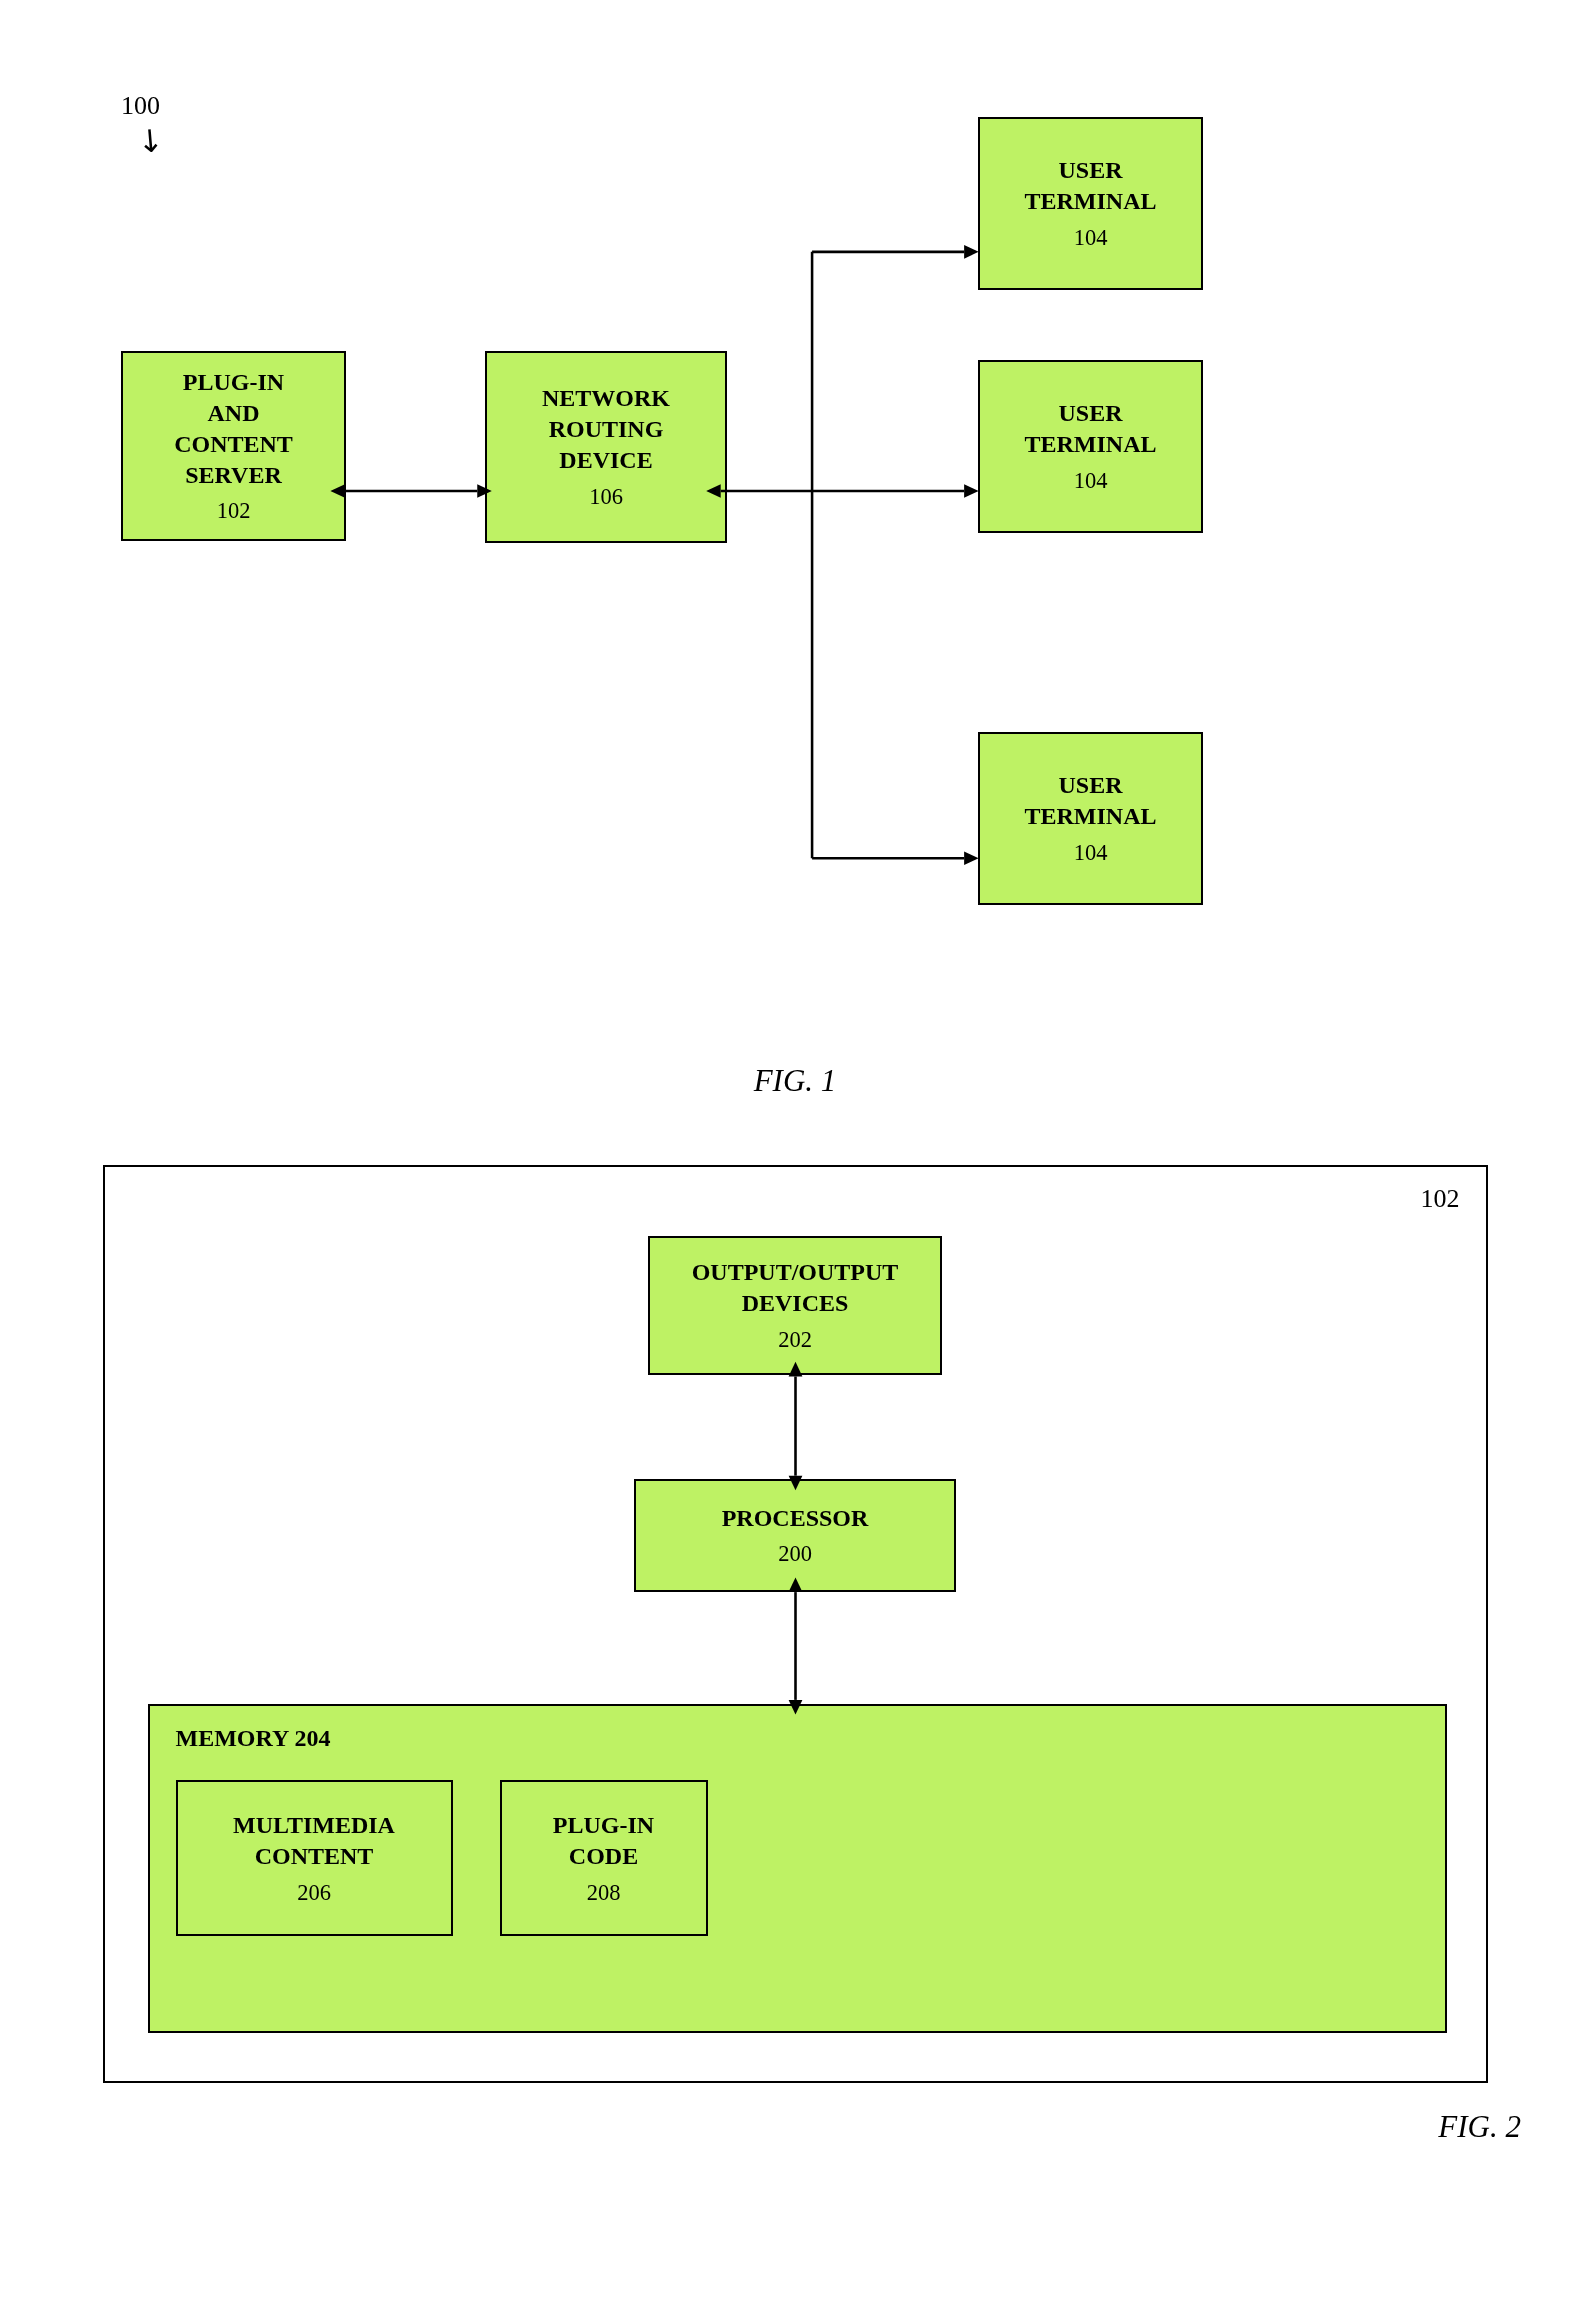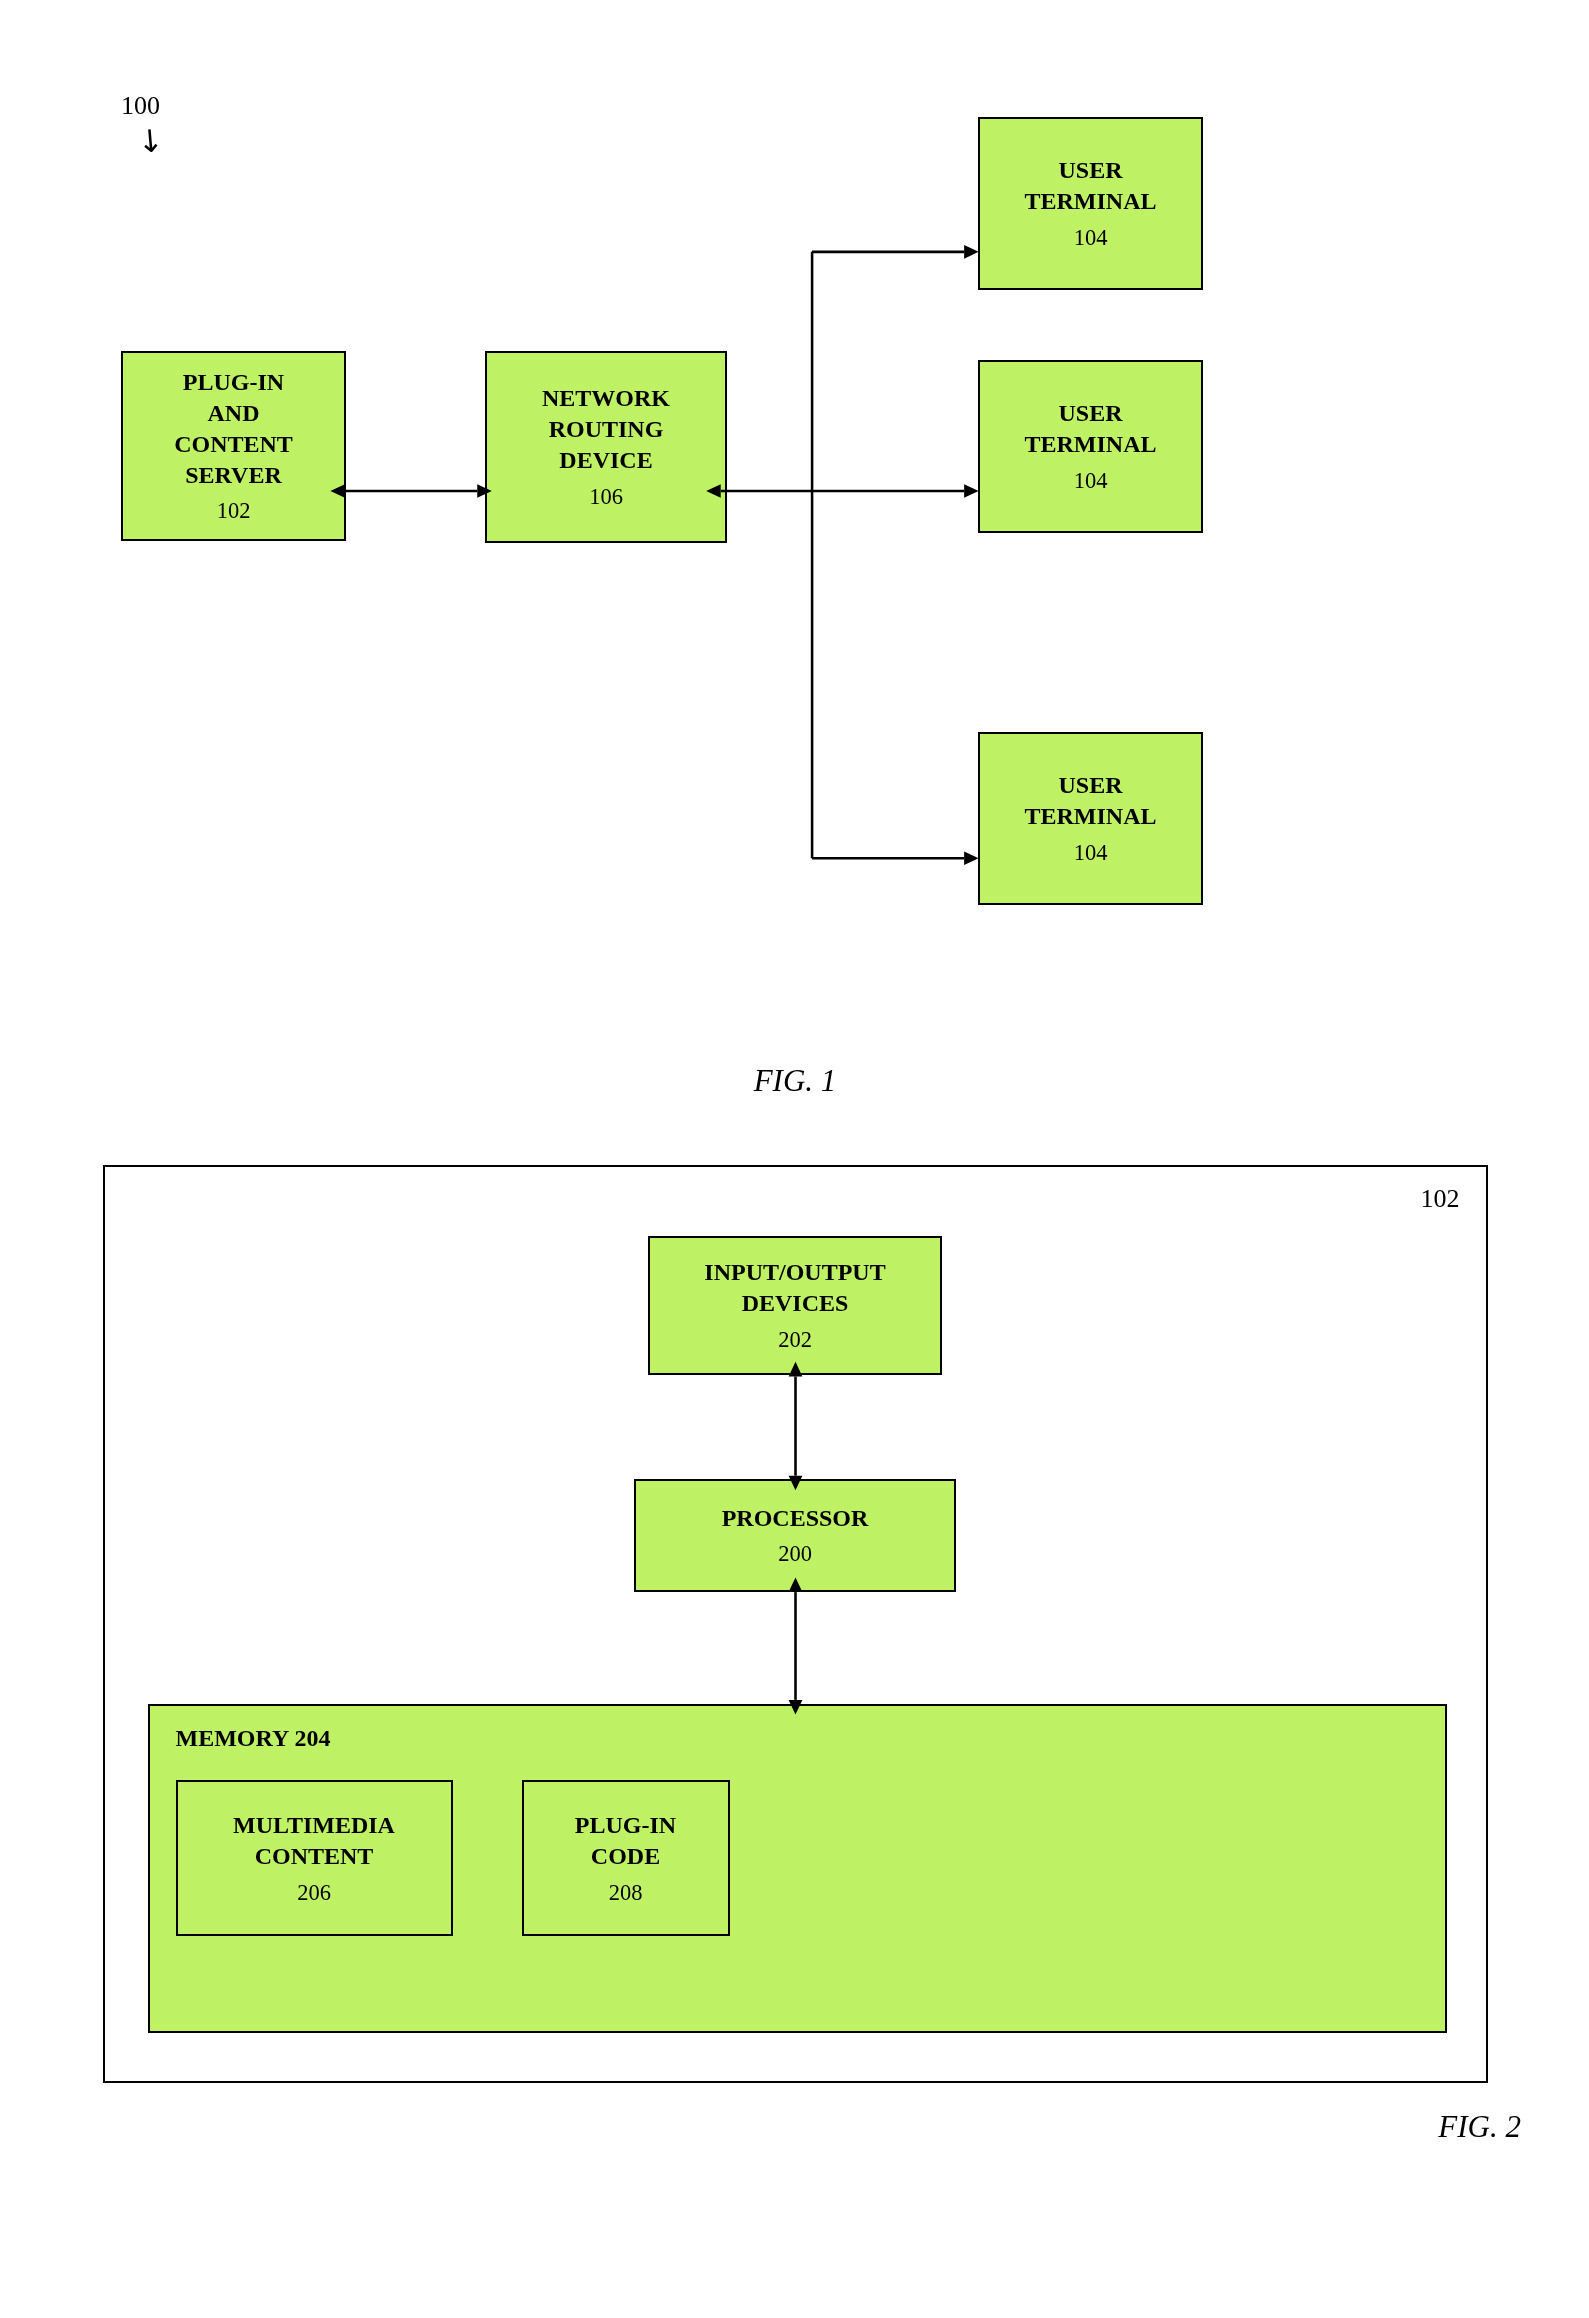--- a/index.html
+++ b/index.html
@@ -163,21 +163,21 @@
 
     .memory-label {
       font-size: 24px;
       font-weight: bold;
       margin-bottom: 17.3px;
     }
 
     .memory-inner-boxes {
       display: flex;
       flex-direction: row;
-      gap: 69px;
+      gap: 47px;
       margin-top: 8.7px;
     }
 
     .box-multimedia {
       border: 2.6px solid #000;
       width: 277px;
       height: 156px;
       display: flex;
       flex-direction: column;
       align-items: center;
@@ -292,21 +292,21 @@
 
   <div class="fig2-section">
 
     <div class="fig2-outer-box">
 
       <div class="fig2-ref-102">
         <span style="font-size:26px;">102</span>
       </div>
 
       <div class="diag-box box-io-devices">
-        <span>INPUT/OUTPUT</span>
+        <span>OUTPUT/OUTPUT</span>
         <span>DEVICES</span>
         <span class="ref-num">202</span>
       </div>
 
       <div class="diag-box box-processor">
         <span>PROCESSOR</span>
         <span class="ref-num">200</span>
       </div>
 
       <div class="diag-box box-memory">

